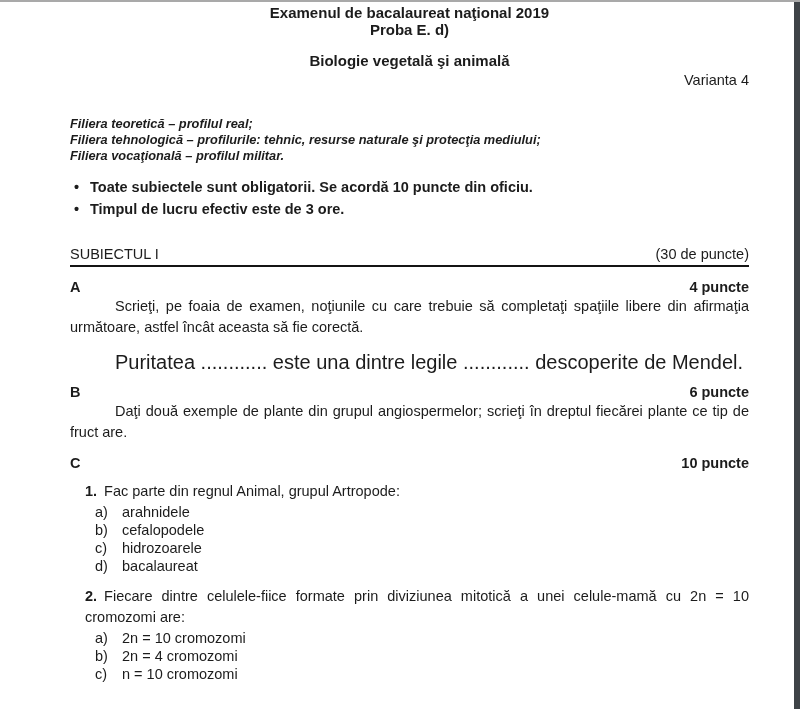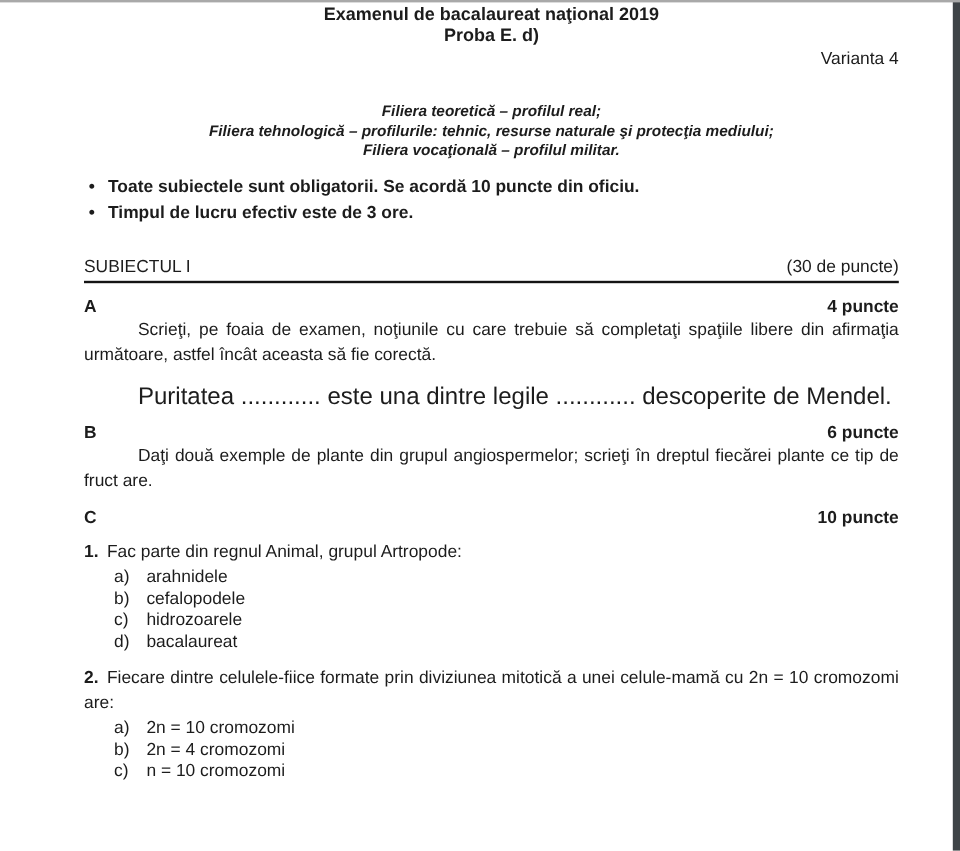--- a/index.html
+++ b/index.html
@@ -53,21 +53,20 @@
     font-weight: normal;
     font-size: 14.5px;
     margin-top: 3px;
   }
   .filiera {
     margin-top: 28px;
     font-style: italic;
     font-weight: bold;
     font-size: 12.8px;
     line-height: 16px;
-    text-align: center;
   }
   .notes {
     margin-top: 13px;
     font-weight: bold;
     font-size: 14.5px;
     line-height: 21.5px;
   }
   .note-row { display: flex; }
   .note-bullet {
     width: 20px;
@@ -100,21 +99,21 @@
   }
   .statement {
     margin: 14px 0 0 0;
     padding-left: 45px;
     font-size: 20px;
     line-height: 21px;
   }
   .part-b-head { margin-top: 11px; }
   .part-c-head { margin-top: 12px; }
   .question {
-    margin: 9px 0 0 0;
+    margin: 9px 0 0 15px;
     font-size: 14.5px;
     line-height: 21px;
     text-align: justify;
   }
   .q-num {
     font-weight: bold;
     margin-right: 7px;
   }
   .q1 { margin-top: 10px; }
   .q2 { margin-top: 11px; }
@@ -138,20 +137,21 @@
 <div class="top-line"></div>
 <div class="right-strip"></div>
 
 <div class="content">
 
   <div class="doc-title">
     <div>Examenul de bacalaureat naţional 2019</div>
     <div>Proba E. d)</div>
   </div>
 
+  <div class="subject">Biologie vegetală şi animală</div>
 
   <div class="variant">Varianta 4</div>
 
   <div class="filiera">
     <div>Filiera teoretică – profilul real;</div>
     <div>Filiera tehnologică – profilurile: tehnic, resurse naturale şi protecţia mediului;</div>
     <div>Filiera vocaţională – profilul militar.</div>
   </div>
 
   <div class="notes">

